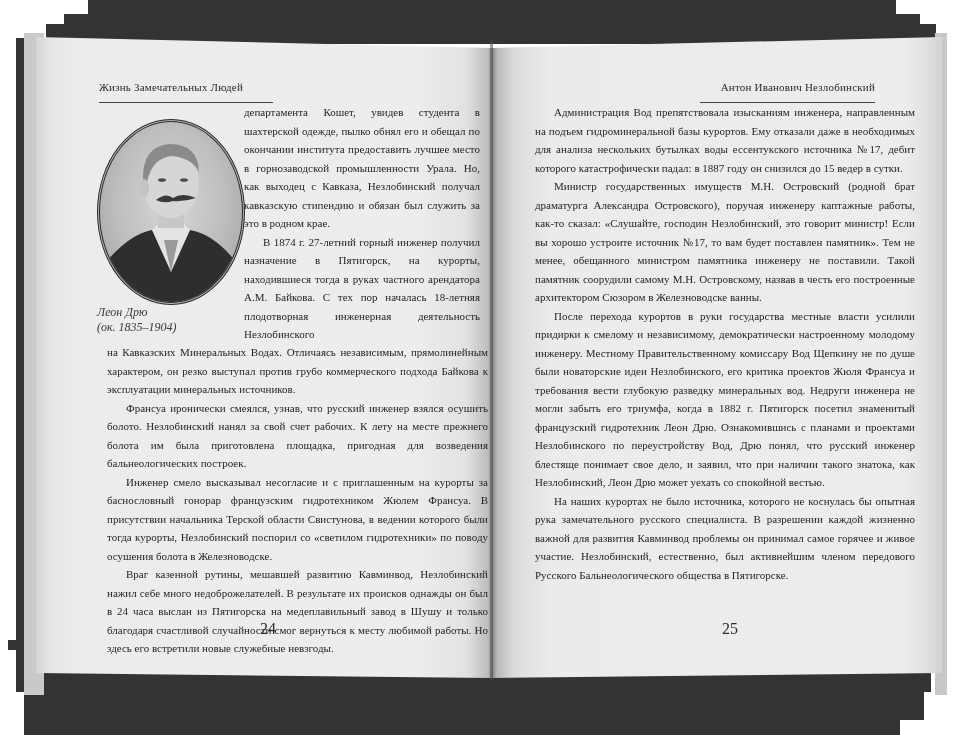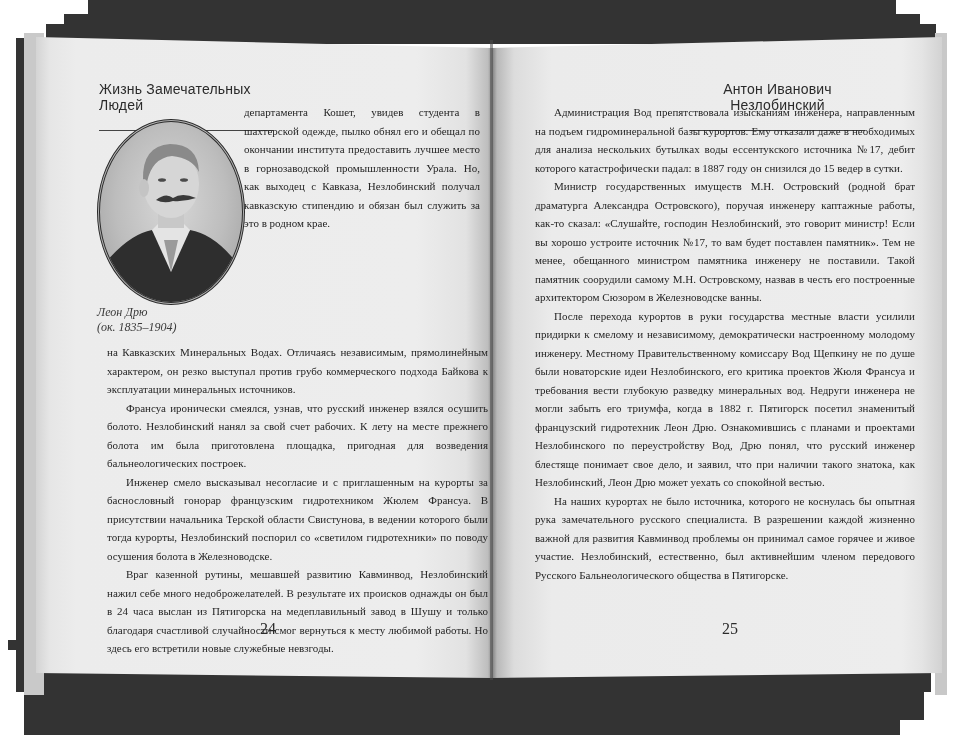--- a/index.html
+++ b/index.html
@@ -28,28 +28,28 @@
     }
     .page-right {
       left: 492px; width: 450px;
       background: linear-gradient(to right, #7e7e7e 0px, #b8b8b8 5px, #dcdcdc 22px, #ebebeb 60px, #ededed 410px, #e4e4e4 430px, #d2d2d2 450px);
       clip-path: polygon(0 15px, 100% 4px, 100% 640px, 0 645px);
     }
     .spine { position: absolute; left: 490px; top: 40px; width: 3px; height: 640px; background: #4a4a4a; opacity: .55; }
 
     .running-head {
       position: absolute; top: 48px;
-      font-family: Liberation Sans, sans-serif;
-      font-size: 14px; letter-spacing: .2px;
+      font-family: Liberation Serif, serif;
+      font-size: 11px; letter-spacing: .2px;
       color: #2a2a2a;
-      padding-bottom: 17px;
+      padding-bottom: 9px;
       border-bottom: 1px solid #444;
     }
     .rh-left { left: 63px; width: 174px; }
-    .rh-right { left: 198px; width: 175px; text-align: center; }
+    .rh-right { left: 208px; width: 175px; text-align: right; }
 
     .text {
       position: absolute;
       font-family: "Liberation Serif", serif;
       font-size: 11px; line-height: 18.5px;
       text-align: justify;
       hyphens: manual;
       color: #252525;
     }
     .text p { margin: 0; text-indent: 19px; }
@@ -121,20 +121,21 @@
         </svg>
       </div>
       <div class="caption">
         <div>Леон Дрю</div>
         <div>(ок. 1835–1904)</div>
       </div>
     </div>
 
     <div class="text" style="left:208px; top:70px; width:236px;">
       <p class="noindent">департамента Кошет, увидев сту­дента в шахтерской одежде, пылко обнял его и обещал по окончании института предоставить лучшее место в горнозаводской промыш­ленности Урала. Но, как выходец с Кавказа, Незлобинский получал кавказскую стипендию и обязан был служить за это в родном крае.</p>
+      <p>В 1874 г. 27-летний горный ин­женер получил назначение в Пя­тигорск, на курорты, находившиеся тогда в руках частного арендатора А.М. Байкова. С тех пор началась 18-летняя плодотворная инженер­ная деятельность Незлобинского</p>
     </div>
 
     <div class="text" style="left:63px; top:310px; width:381px;margin-left:8px;">
       <p class="noindent">на Кавказских Минеральных Водах. Отличаясь независи­мым, прямолинейным характером, он резко выступал против грубо коммерческого подхода Байкова к эксплуатации мине­ральных источников.</p>
       <p>Франсуа иронически смеялся, узнав, что русский инженер взялся осушить болото. Незлобинский нанял за свой счет рабо­чих. К лету на месте прежнего болота им была приготовлена пло­щадка, пригодная для возведения бальнеологических построек.</p>
       <p>Инженер смело высказывал несогласие и с приглашенным на курорты за баснословный гонорар французским гидротех­ником Жюлем Франсуа. В присутствии начальника Терской области Свистунова, в ведении которого были тогда курорты, Незлобинский поспорил со «светилом гидротехники» по по­воду осушения болота в Железноводске.</p>
       <p>Враг казенной рутины, мешавшей развитию Кавминвод, Незлобинский нажил себе много недоброжелателей. В резуль­тате их происков однажды он был в 24 часа выслан из Пяти­горска на медеплавильный завод в Шушу и только благодаря счастливой случайности смог вернуться к месту любимой рабо­ты. Но здесь его встретили новые служебные невзгоды.</p>
     </div>
 
     <div class="page-number" style="left:224px;">24</div>

